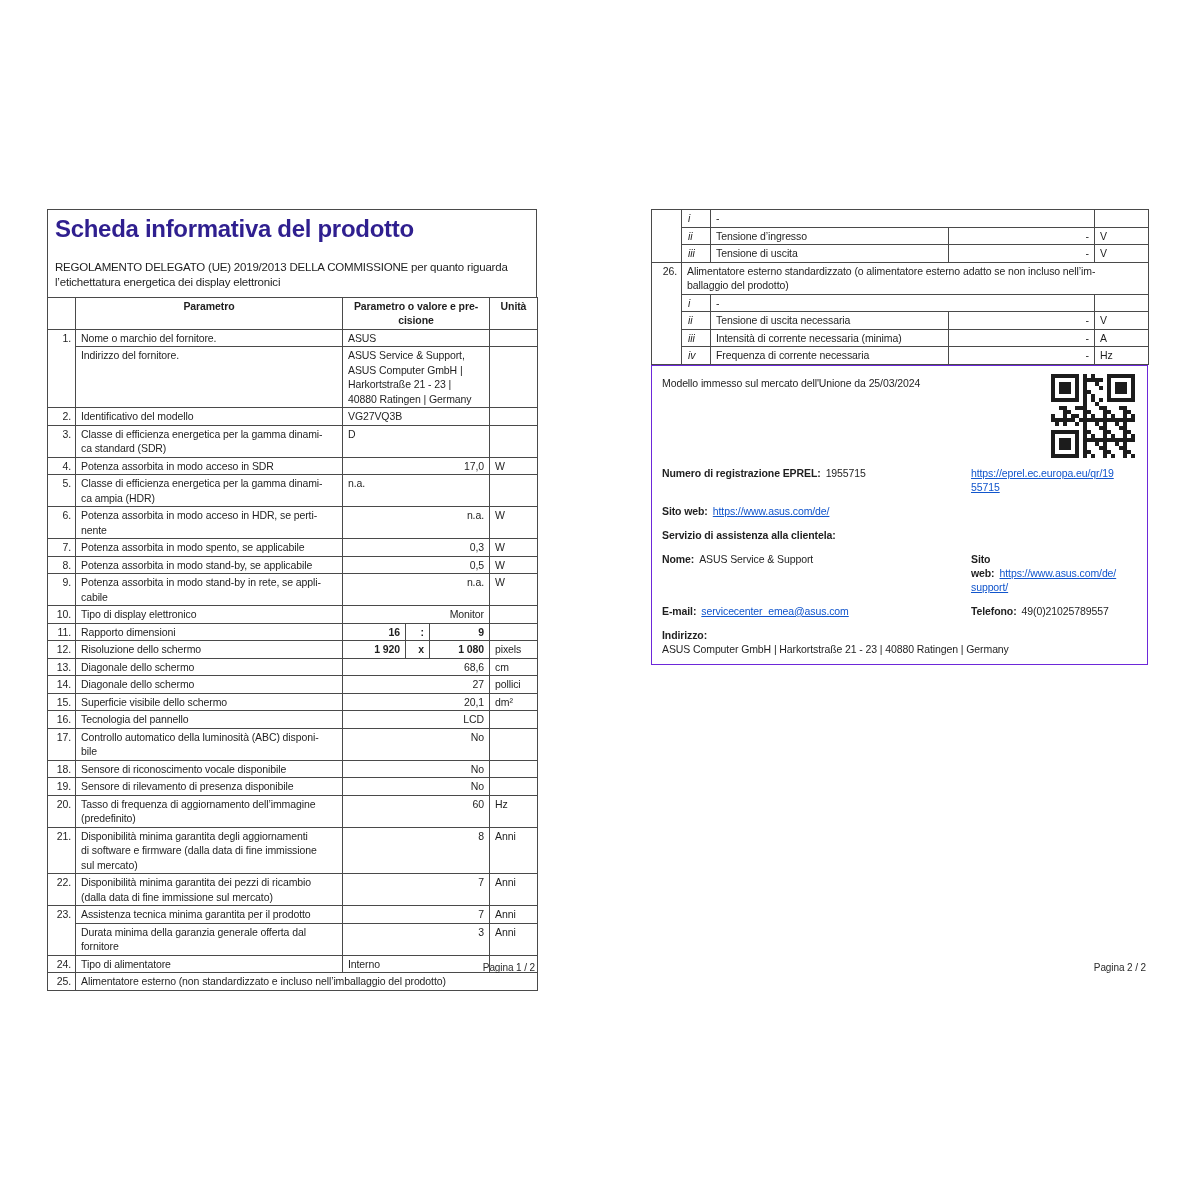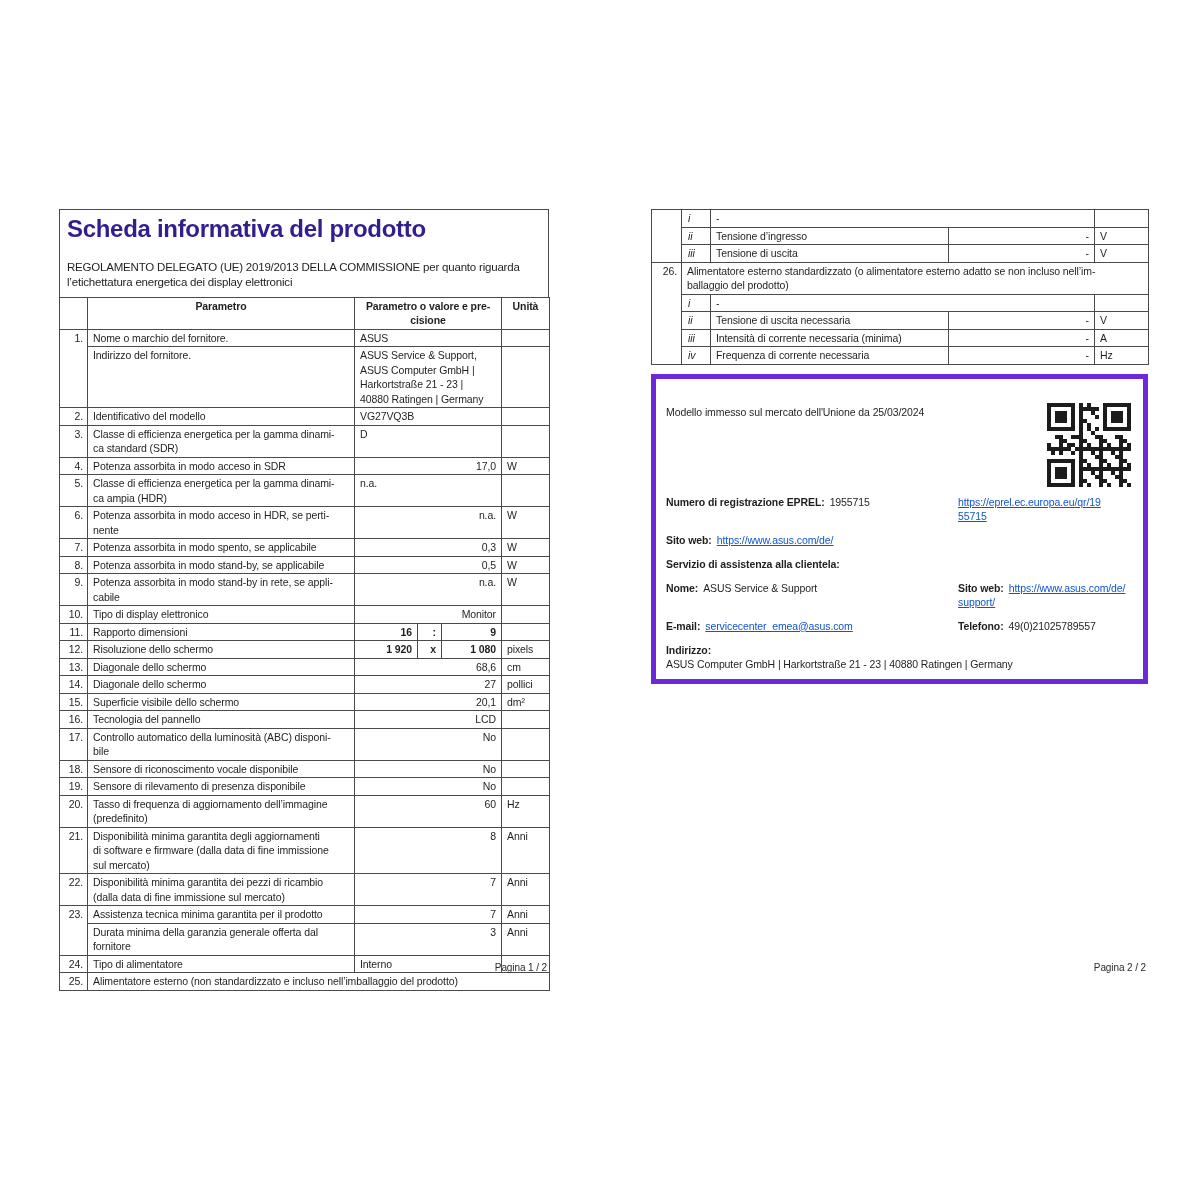--- a/index.html
+++ b/index.html
@@ -1,21 +1,21 @@
 <!DOCTYPE html>
 <html><head>
 <meta charset="utf-8">
 <style>
   html,body{margin:0;padding:0;}
   body{
     width:1200px;height:1200px;background:#ffffff;position:relative;
     font-family:"Liberation Sans",sans-serif;color:#1f1f1f;
   }
   .page{position:absolute;top:209px;}
-  #page1{left:59px;width:490px;}
+  #page1{left:47px;width:490px;}
   #page2{left:651px;width:497px;}
 
   
   .sheet-head{border:1px solid #4a4a4a;border-bottom:none;padding:6px 8px 7px 7px;}
   .doc-title{margin:0;font-size:24px;font-weight:bold;color:#2f1f8f;letter-spacing:-0.3px;line-height:1.1;}
   .doc-subtitle{margin-top:18px;font-size:11.5px;letter-spacing:-0.2px;line-height:1.28;white-space:pre-line;}
 
   
   table{border-collapse:collapse;width:100%;table-layout:fixed;}
   td,th{
@@ -25,24 +25,24 @@
     overflow:hidden;
   }
   th{text-align:center;font-weight:bold;}
   td.n{text-align:right;padding-right:4px;}
   td.v.right{text-align:right;}
   td.c{text-align:right;font-weight:bold;}
   td.roman{font-style:italic;padding-left:6px;}
   .footer{position:absolute;top:753px;right:2px;font-size:10px;color:#2a2a2a;letter-spacing:-0.1px;}
 
   
-  #infobox{border:5px solid #6d28d9;margin-top:9px;padding:24px 10px 6px 10px;font-size:10.5px;line-height:14px;letter-spacing:-0.1px;}
+  #infobox{border:1px solid #6d28d9;padding:8px 10px 6px 10px;font-size:10.5px;line-height:14px;letter-spacing:-0.1px;}
   .ib-top{display:flex;justify-content:space-between;align-items:flex-start;margin-bottom:4px;}
   .ib-top .txt{padding-top:2px;}
-  .ib-row{display:grid;grid-template-columns:292px 1fr;column-gap:0;margin-bottom:10px;}
+  .ib-row{display:grid;grid-template-columns:292px 1fr;column-gap:17px;margin-bottom:10px;}
   .ib-block{margin-bottom:10px;}
   .lb{font-weight:bold;margin-right:5px;}
   .val{white-space:pre-line;}
   a.lnk{color:#1155cc;text-decoration:underline;white-space:pre-line;cursor:pointer;}
   .qr{flex:0 0 auto;margin:0 2px 4px 0;}
 </style>
 </head>
 <body>
 
 <div class="page" id="page1">

